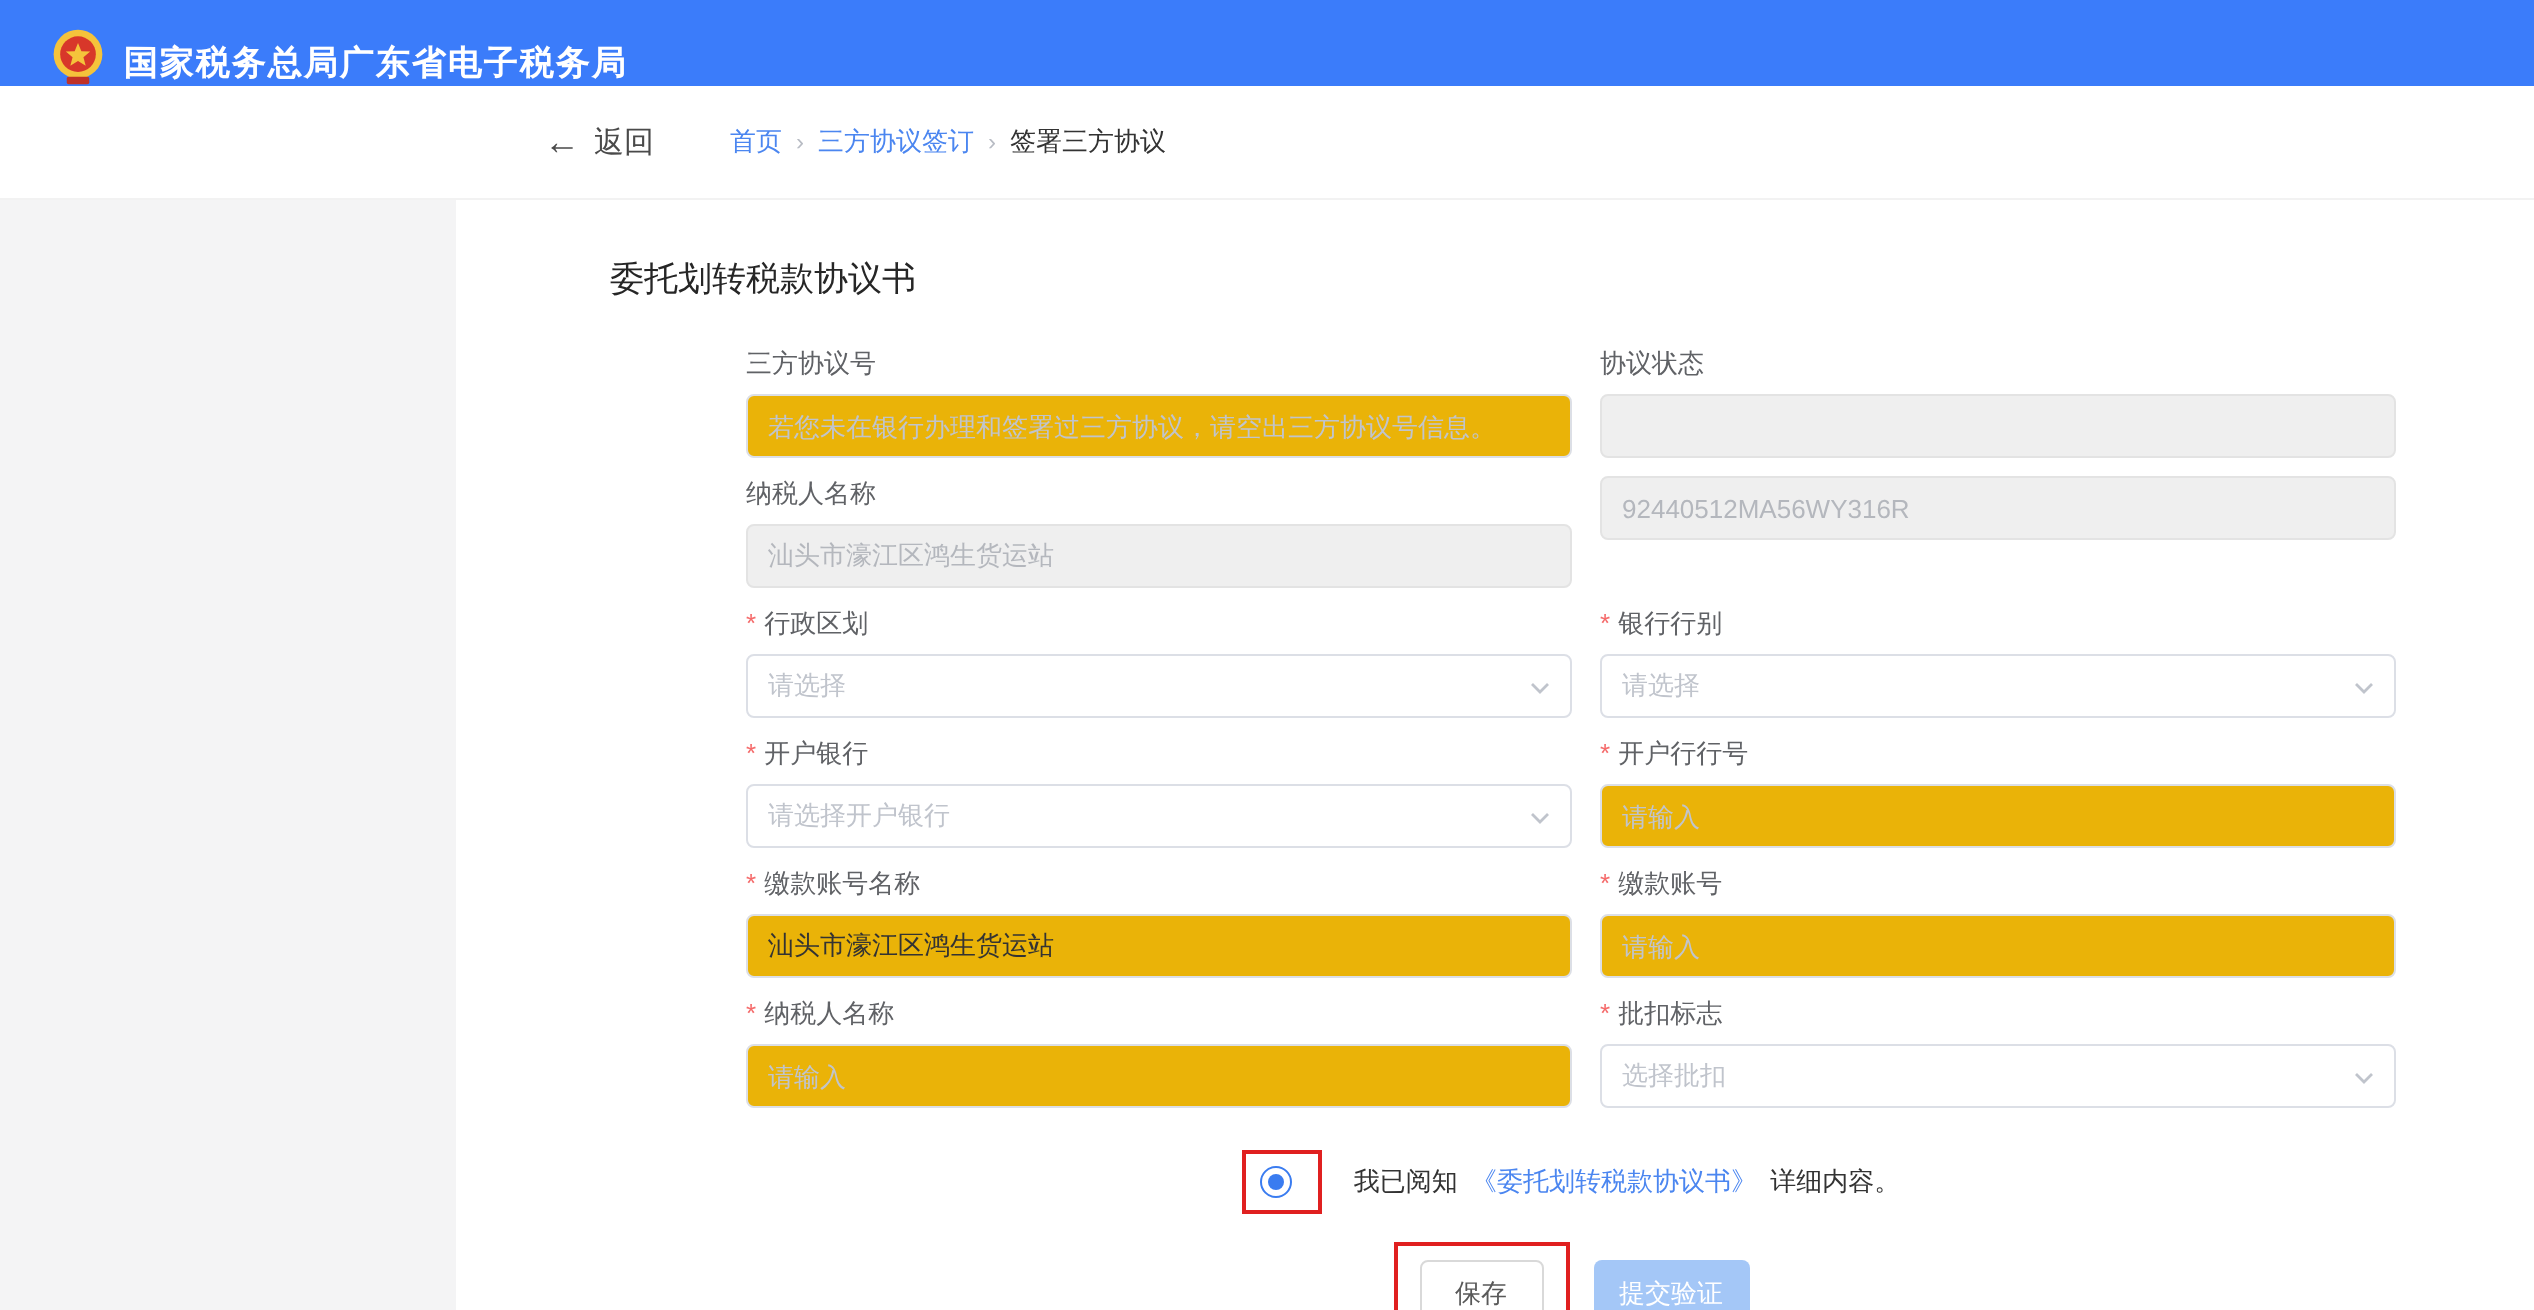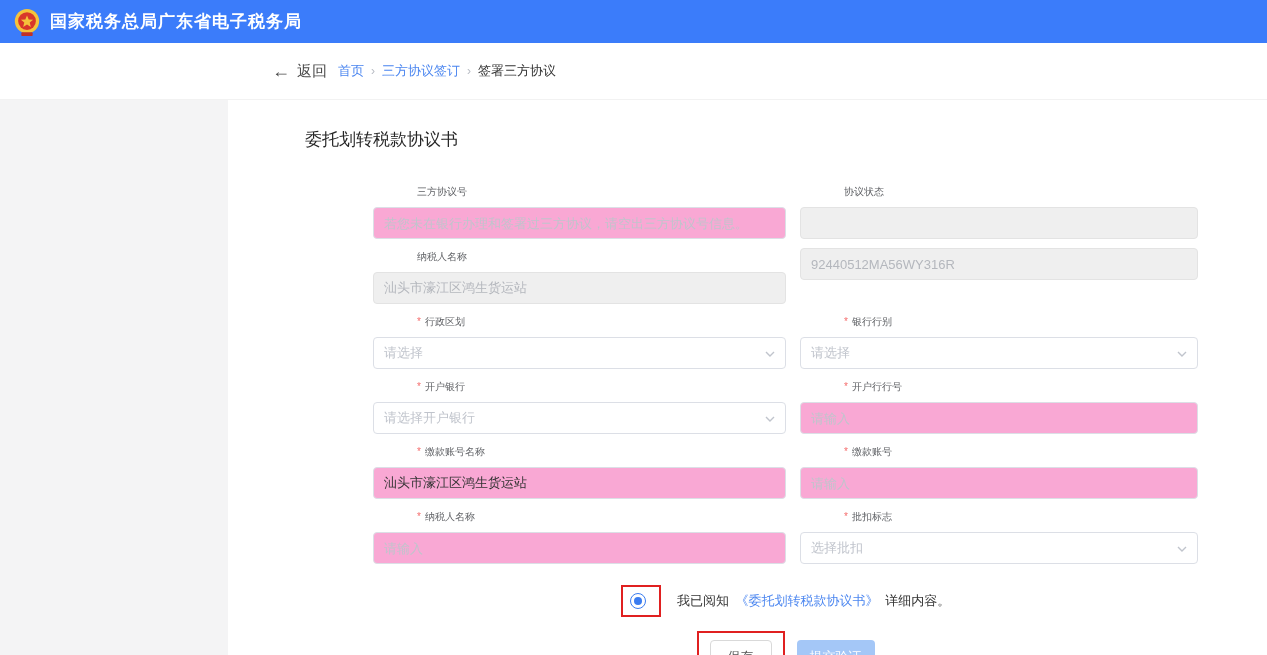--- a/index.html
+++ b/index.html
@@ -8,70 +8,70 @@
     font-family: "Liberation Sans", "DejaVu Sans", sans-serif;
     background: #fff;
     overflow: hidden;
     color: #333;
   }
   
   .app-header {
     height: 43px;
     background: #3b7cfa;
     display: flex;
-    align-items: center;
-    padding-left: 12px;
+    align-items: flex-end;
+    padding-left: 24px;
   }
   .logo { width: 30px; height: 30px; margin-right: 8px; flex: 0 0 auto; }
   .app-title { color: #fff; font-size: 17px; font-weight: bold; letter-spacing: 1px; }
 
   
   .crumb-bar {
     height: 57px;
     background: #fff;
     display: flex;
     align-items: center;
     padding-left: 272px;
     border-bottom: 1px solid #f2f2f2;
   }
   .back-btn {
     display: inline-flex; align-items: center; gap: 7px;
     color: #4a4a4a; font-size: 15px; cursor: pointer;
   }
   .back-arrow { font-size: 18px; line-height: 1; color: #4a4a4a; }
-  .crumbs { margin-left: 11px; font-size: 13px; display: inline-flex; align-items: center; gap: 7px; }
+  .crumbs { margin-left: 38px; font-size: 13px; display: inline-flex; align-items: center; gap: 7px; }
   .crumbs a { color: #4b86f0; text-decoration: none; cursor: pointer; }
   .crumb-sep { color: #b8bcc4; font-size: 12px; }
   .crumb-current { color: #333; }
 
   
   .page-body { display: flex; height: 555px; }
   .left-pane { width: 228px; background: #f4f4f5; flex: 0 0 auto; }
   .main-pane { flex: 1; background: #fff; padding: 28px 0 0 77px; }
 
-  .page-title { font-size: 17px; font-weight: 500; color: #262626; margin-bottom: 32px; }
+  .page-title { font-size: 17px; font-weight: 500; color: #262626; margin-bottom: 22px; }
 
   .form-grid {
     margin-left: 68px;
     width: 825px;
     display: grid;
     grid-template-columns: 413px 398px;
     column-gap: 14px;
   }
   .field { margin-bottom: 9px; }
   .field label {
-    display: block; font-size: 10px; color: #606266;
-    margin-bottom: 6px; line-height: 18px; margin-left: 44px;
+    display: block; font-size: 13px; color: #606266;
+    margin-bottom: 6px; line-height: 18px;
   }
   .req { color: #f56c6c; margin-right: 4px; }
   .field input {
     width: 100%; height: 32px; border: 1px solid #dcdfe6; border-radius: 4px;
     padding: 0 10px; font-size: 13px; color: #606266; outline: none;
     font-family: "Liberation Sans", "DejaVu Sans", sans-serif;
-    background: #f9a8d4;
+    background: #eab308;
   }
   .field input::placeholder { color: #c0c4cc; }
   .field input:disabled {
     background: #efefef; border-color: #e3e3e3; color: #b4b7bd;
     -webkit-text-fill-color: #b4b7bd;
   }
   .select {
     position: relative; width: 100%; height: 32px;
     border: 1px solid #dcdfe6; border-radius: 4px;
     display: flex; align-items: center; padding: 0 40px 0 10px;

